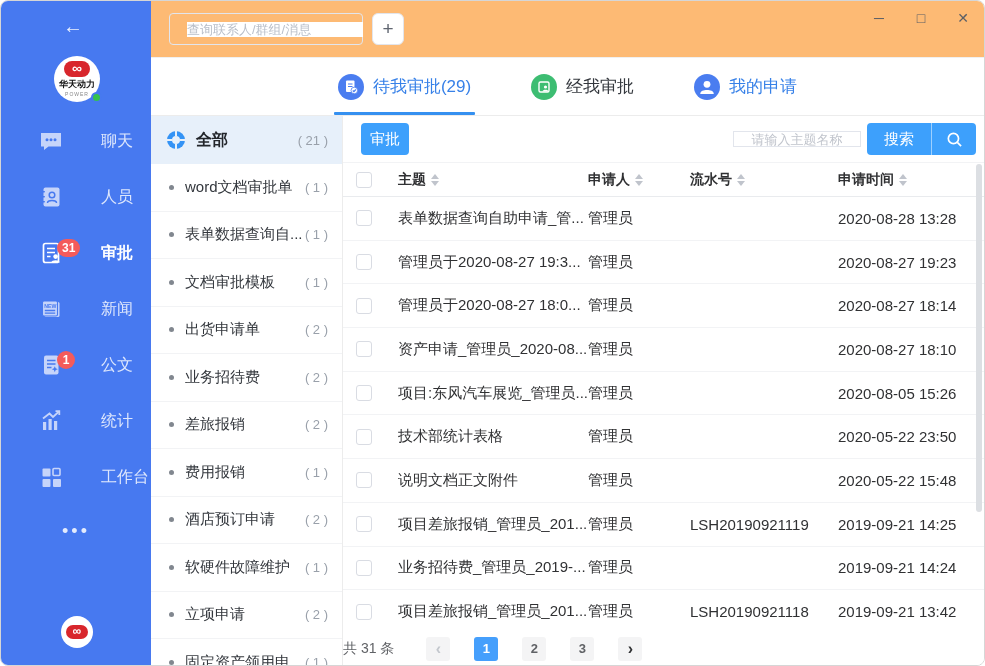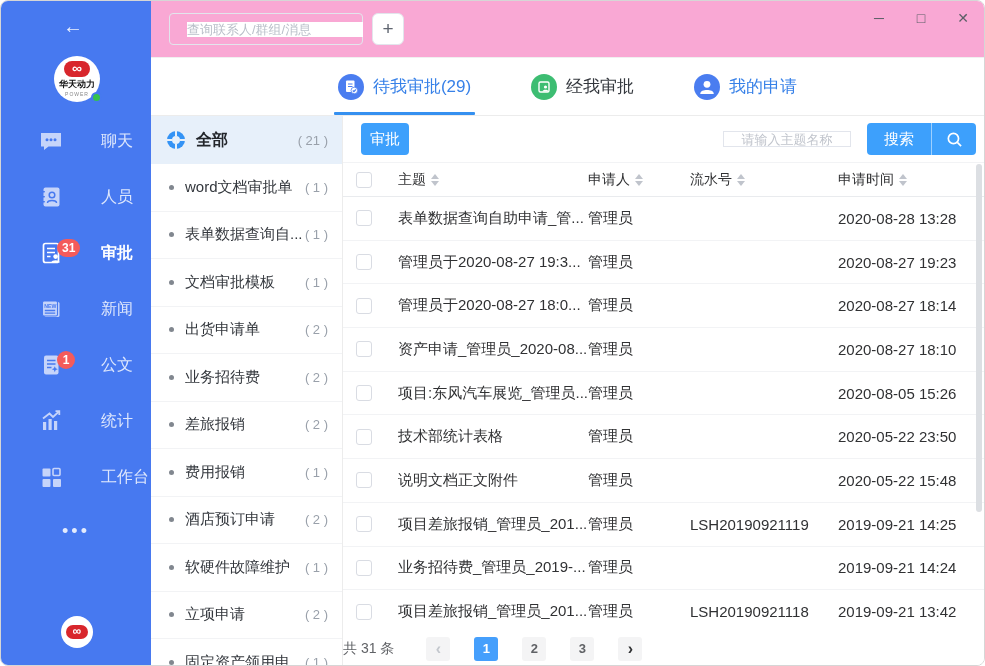--- a/index.html
+++ b/index.html
@@ -34,21 +34,21 @@
               color:rgba(255,255,255,.85); font-size:18px; letter-spacing:3px; cursor:pointer; }
   .bottom-logo { position:absolute; left:60px; top:615px; width:32px; height:32px; border-radius:50%;
                  background:#fff; display:flex; align-items:center; justify-content:center; }
   .bottom-infinity { background:#d8262c; color:#fff; font-weight:bold; border-radius:8px;
                      width:22px; height:14px; font-size:12px; line-height:12px; text-align:center; }
 
   
   .right-side { flex:1; display:flex; flex-direction:column; height:100%; }
 
   .topbar { height:57px; min-height:57px; border-bottom:1px solid #f0f0f0; display:flex;
-            align-items:center; padding-left:18px; position:relative; background:#f9a8d4; }
+            align-items:center; padding-left:18px; position:relative; background:#fdba74; }
   .top-search { width:194px; height:32px; border:1px solid #e2e5ec; border-radius:4px;
                 display:flex; align-items:center; padding:0 10px; color:#b9bfc9; }
   .top-search input { border:none; outline:none; flex:1; margin-left:7px; font-size:13px;
                       color:#333; font-family:inherit; }
   .top-search input::placeholder { color:#b9bfc9; }
   .add-btn { width:32px; height:32px; margin-left:9px; border:1px solid #e2e5ec; border-radius:6px;
              font-size:19px; color:#5f6570; background:#fff; display:flex; align-items:center;
              justify-content:center; cursor:pointer; }
   .win-controls { position:absolute; right:12px; top:0; height:34px; display:flex; align-items:center; gap:24px; }
   .win-btn { color:#5a5f66; font-size:14px; width:18px; text-align:center; cursor:pointer; }
@@ -84,31 +84,31 @@
   
   .main { flex:1; display:flex; flex-direction:column; position:relative; background:#fff; overflow:hidden; }
   .toolbar { height:46px; min-height:46px; display:flex; align-items:center; padding:0 4px 0 18px; }
   .approve-btn { width:48px; height:32px; background:#3da0fc; color:#fff; font-size:15px;
                  border:none; border-radius:4px; cursor:pointer; font-family:inherit; }
   .toolbar-right { margin-left:auto; display:flex; align-items:center; margin-right:4px; }
   .subject-input { width:128px; height:16px; border:1px solid #e2e5ec; border-radius:0;
                    font-size:13px; text-align:center; outline:none; color:#333; font-family:inherit; }
   .subject-input::placeholder { color:#c0c4cc; }
   .search-btn-group { display:flex; align-items:center; height:32px; background:#3da0fc;
-                      border-radius:4px; margin-left:16px; cursor:pointer; }
+                      border-radius:4px; margin-left:6px; cursor:pointer; }
   .search-btn { color:#fff; font-size:15px; padding:0 17px; border-right:1px solid rgba(255,255,255,.5);
                 height:32px; display:flex; align-items:center; background:none; border-top:none;
                 border-bottom:none; border-left:none; cursor:pointer; font-family:inherit; }
   .mag-btn { width:44px; height:32px; display:flex; align-items:center; justify-content:center;
              background:none; border:none; cursor:pointer; }
 
   .grid-row { display:grid; grid-template-columns:42px 190px 102px 148px 1fr; align-items:center;
               padding-left:13px; }
   .thead { height:35px; min-height:35px; border-top:1px solid #f2f3f5; border-bottom:1px solid #e9ebee; }
-  .th { display:flex; align-items:center; gap:5px; font-size:14px; font-weight:normal; color:#303133; }
+  .th { display:flex; align-items:center; gap:5px; font-size:14px; font-weight:bold; color:#303133; }
   .sort { display:inline-flex; flex-direction:column; gap:2px; }
   .sort i { width:0; height:0; border-left:4px solid transparent; border-right:4px solid transparent; }
   .sort .up { border-bottom:5px solid #c0c4cc; }
   .sort .dn { border-top:5px solid #c0c4cc; }
   .checkbox { width:16px; height:16px; border:1px solid #d9dce3; border-radius:3px; background:#fff; cursor:pointer; }
   .tbody { flex:1; overflow:hidden; }
   .trow { height:43.7px; border-bottom:1px solid #f2f3f5; cursor:pointer; }
   .td { font-size:15px; color:#303133; white-space:nowrap; overflow:hidden; padding-right:8px; }
 
   .scroll-thumb { position:absolute; right:2px; top:48px; width:6px; height:348px;

